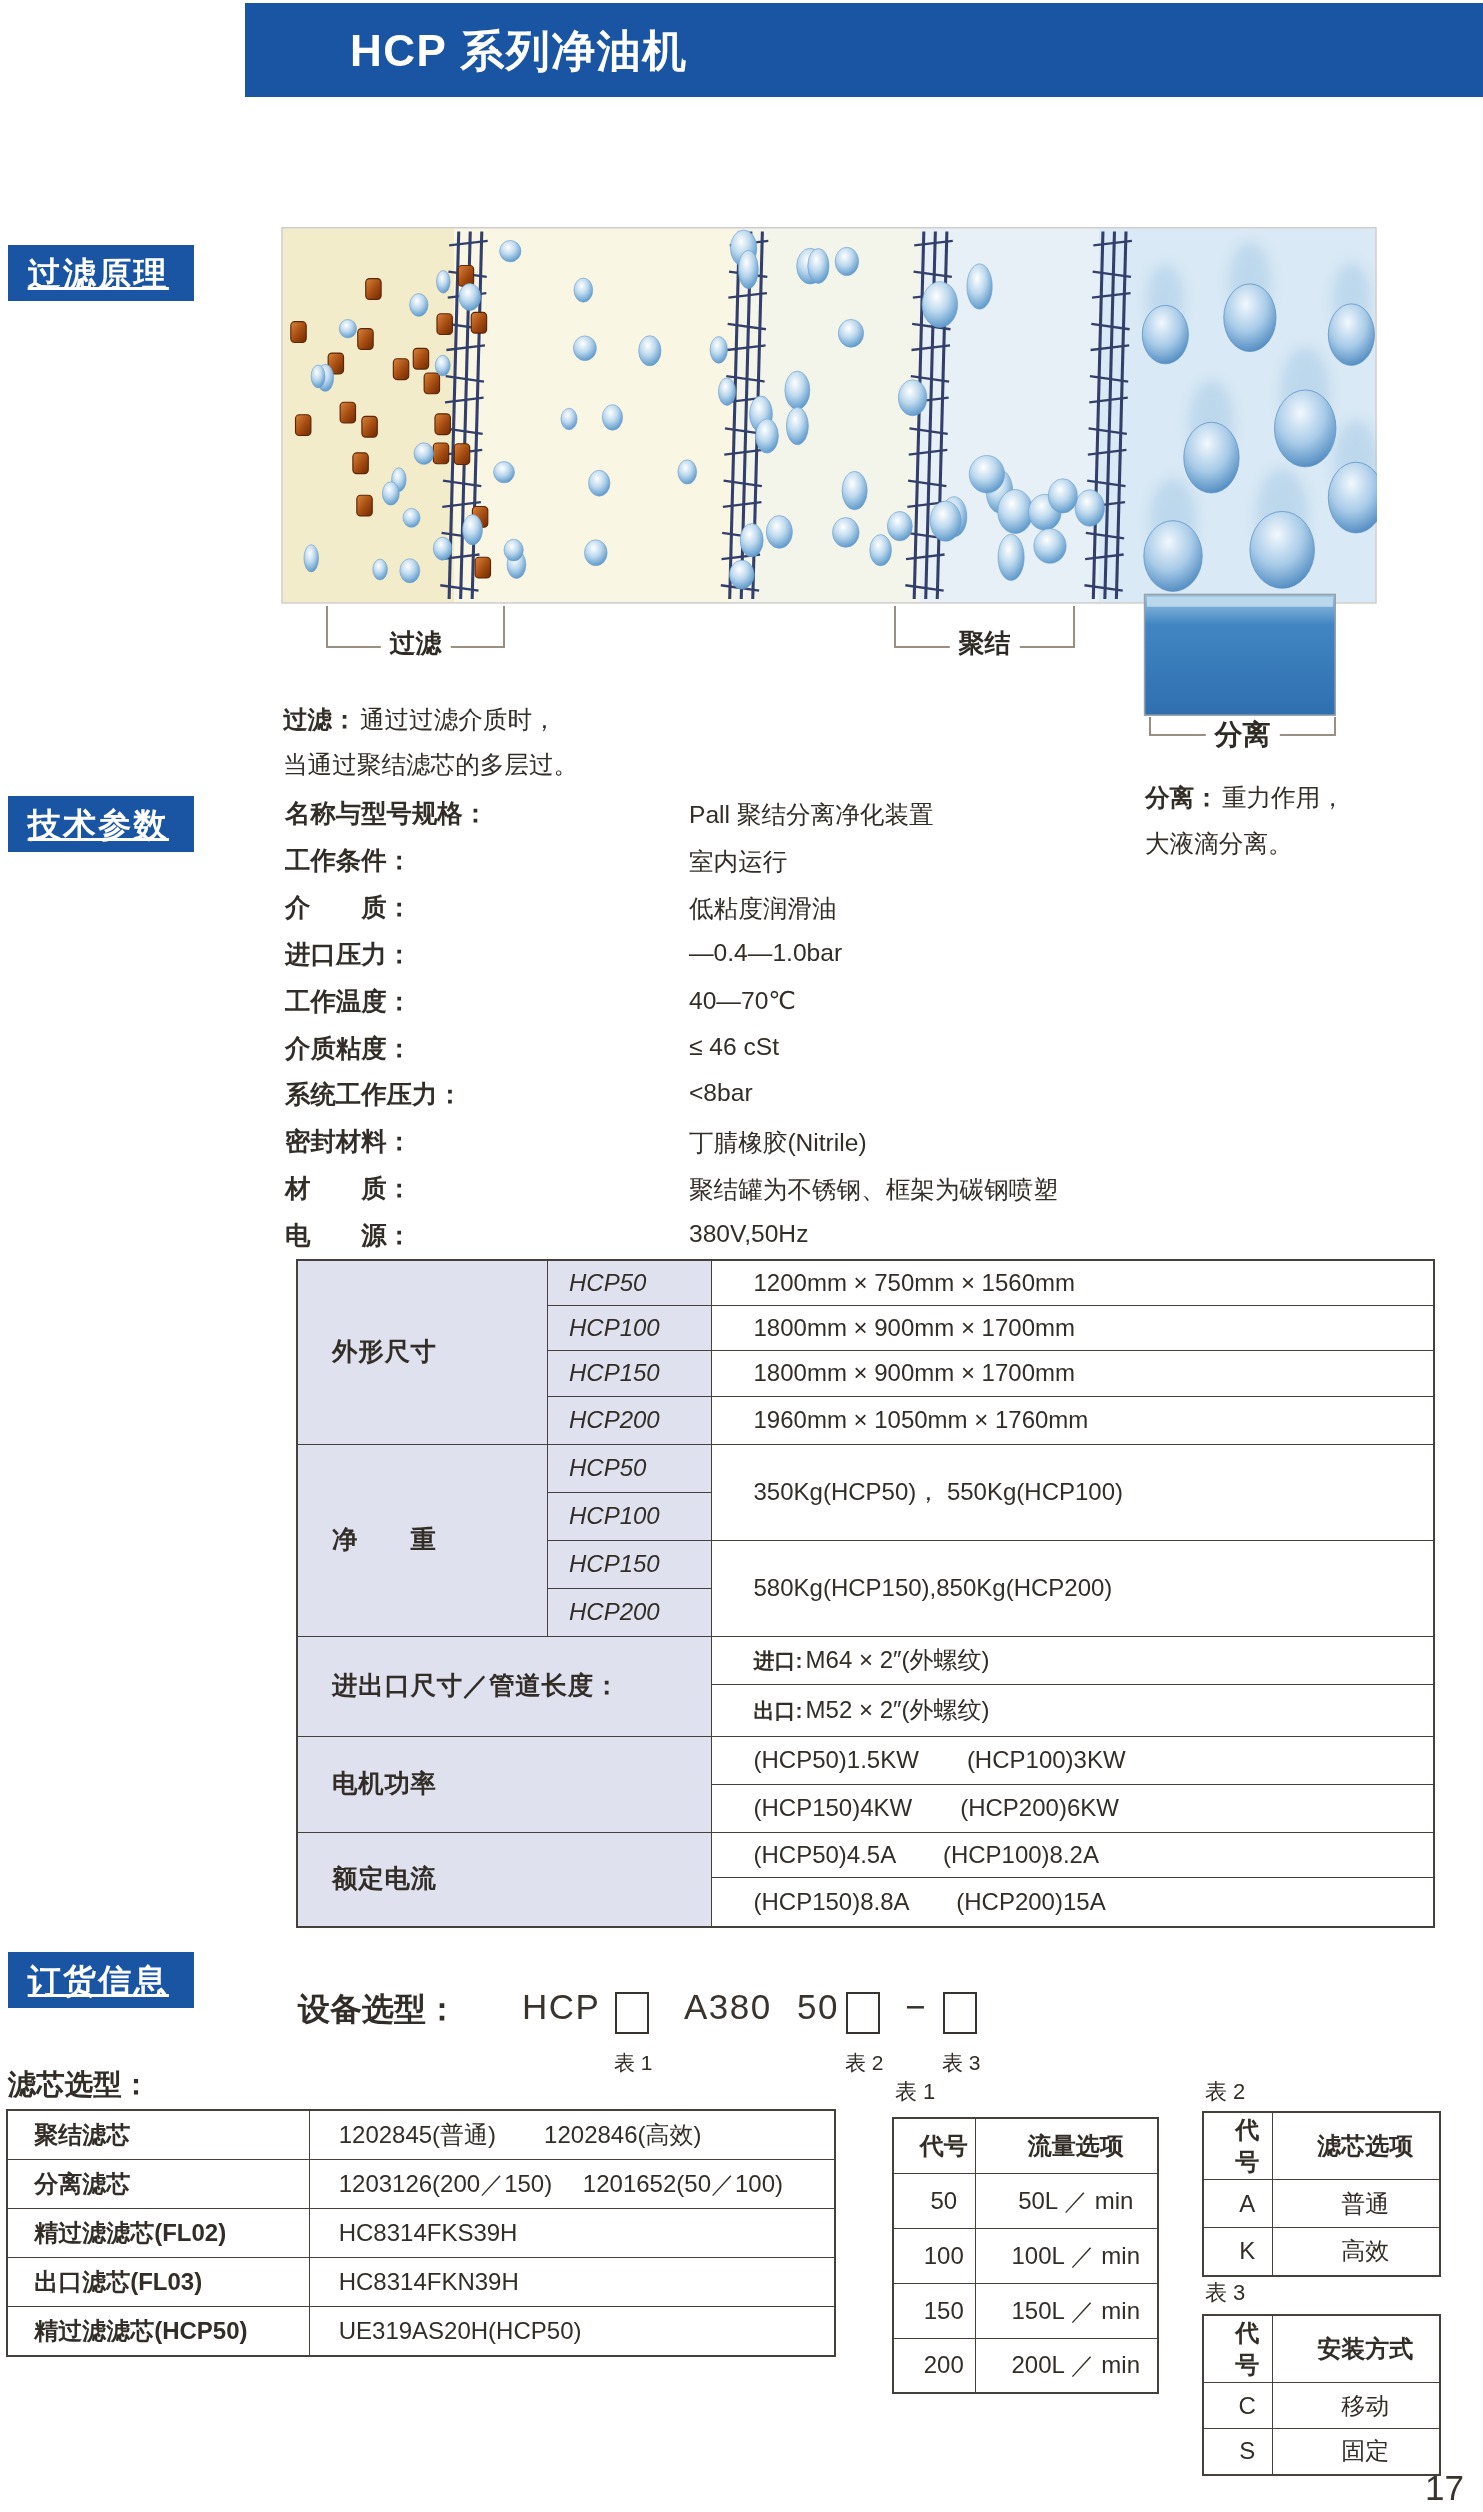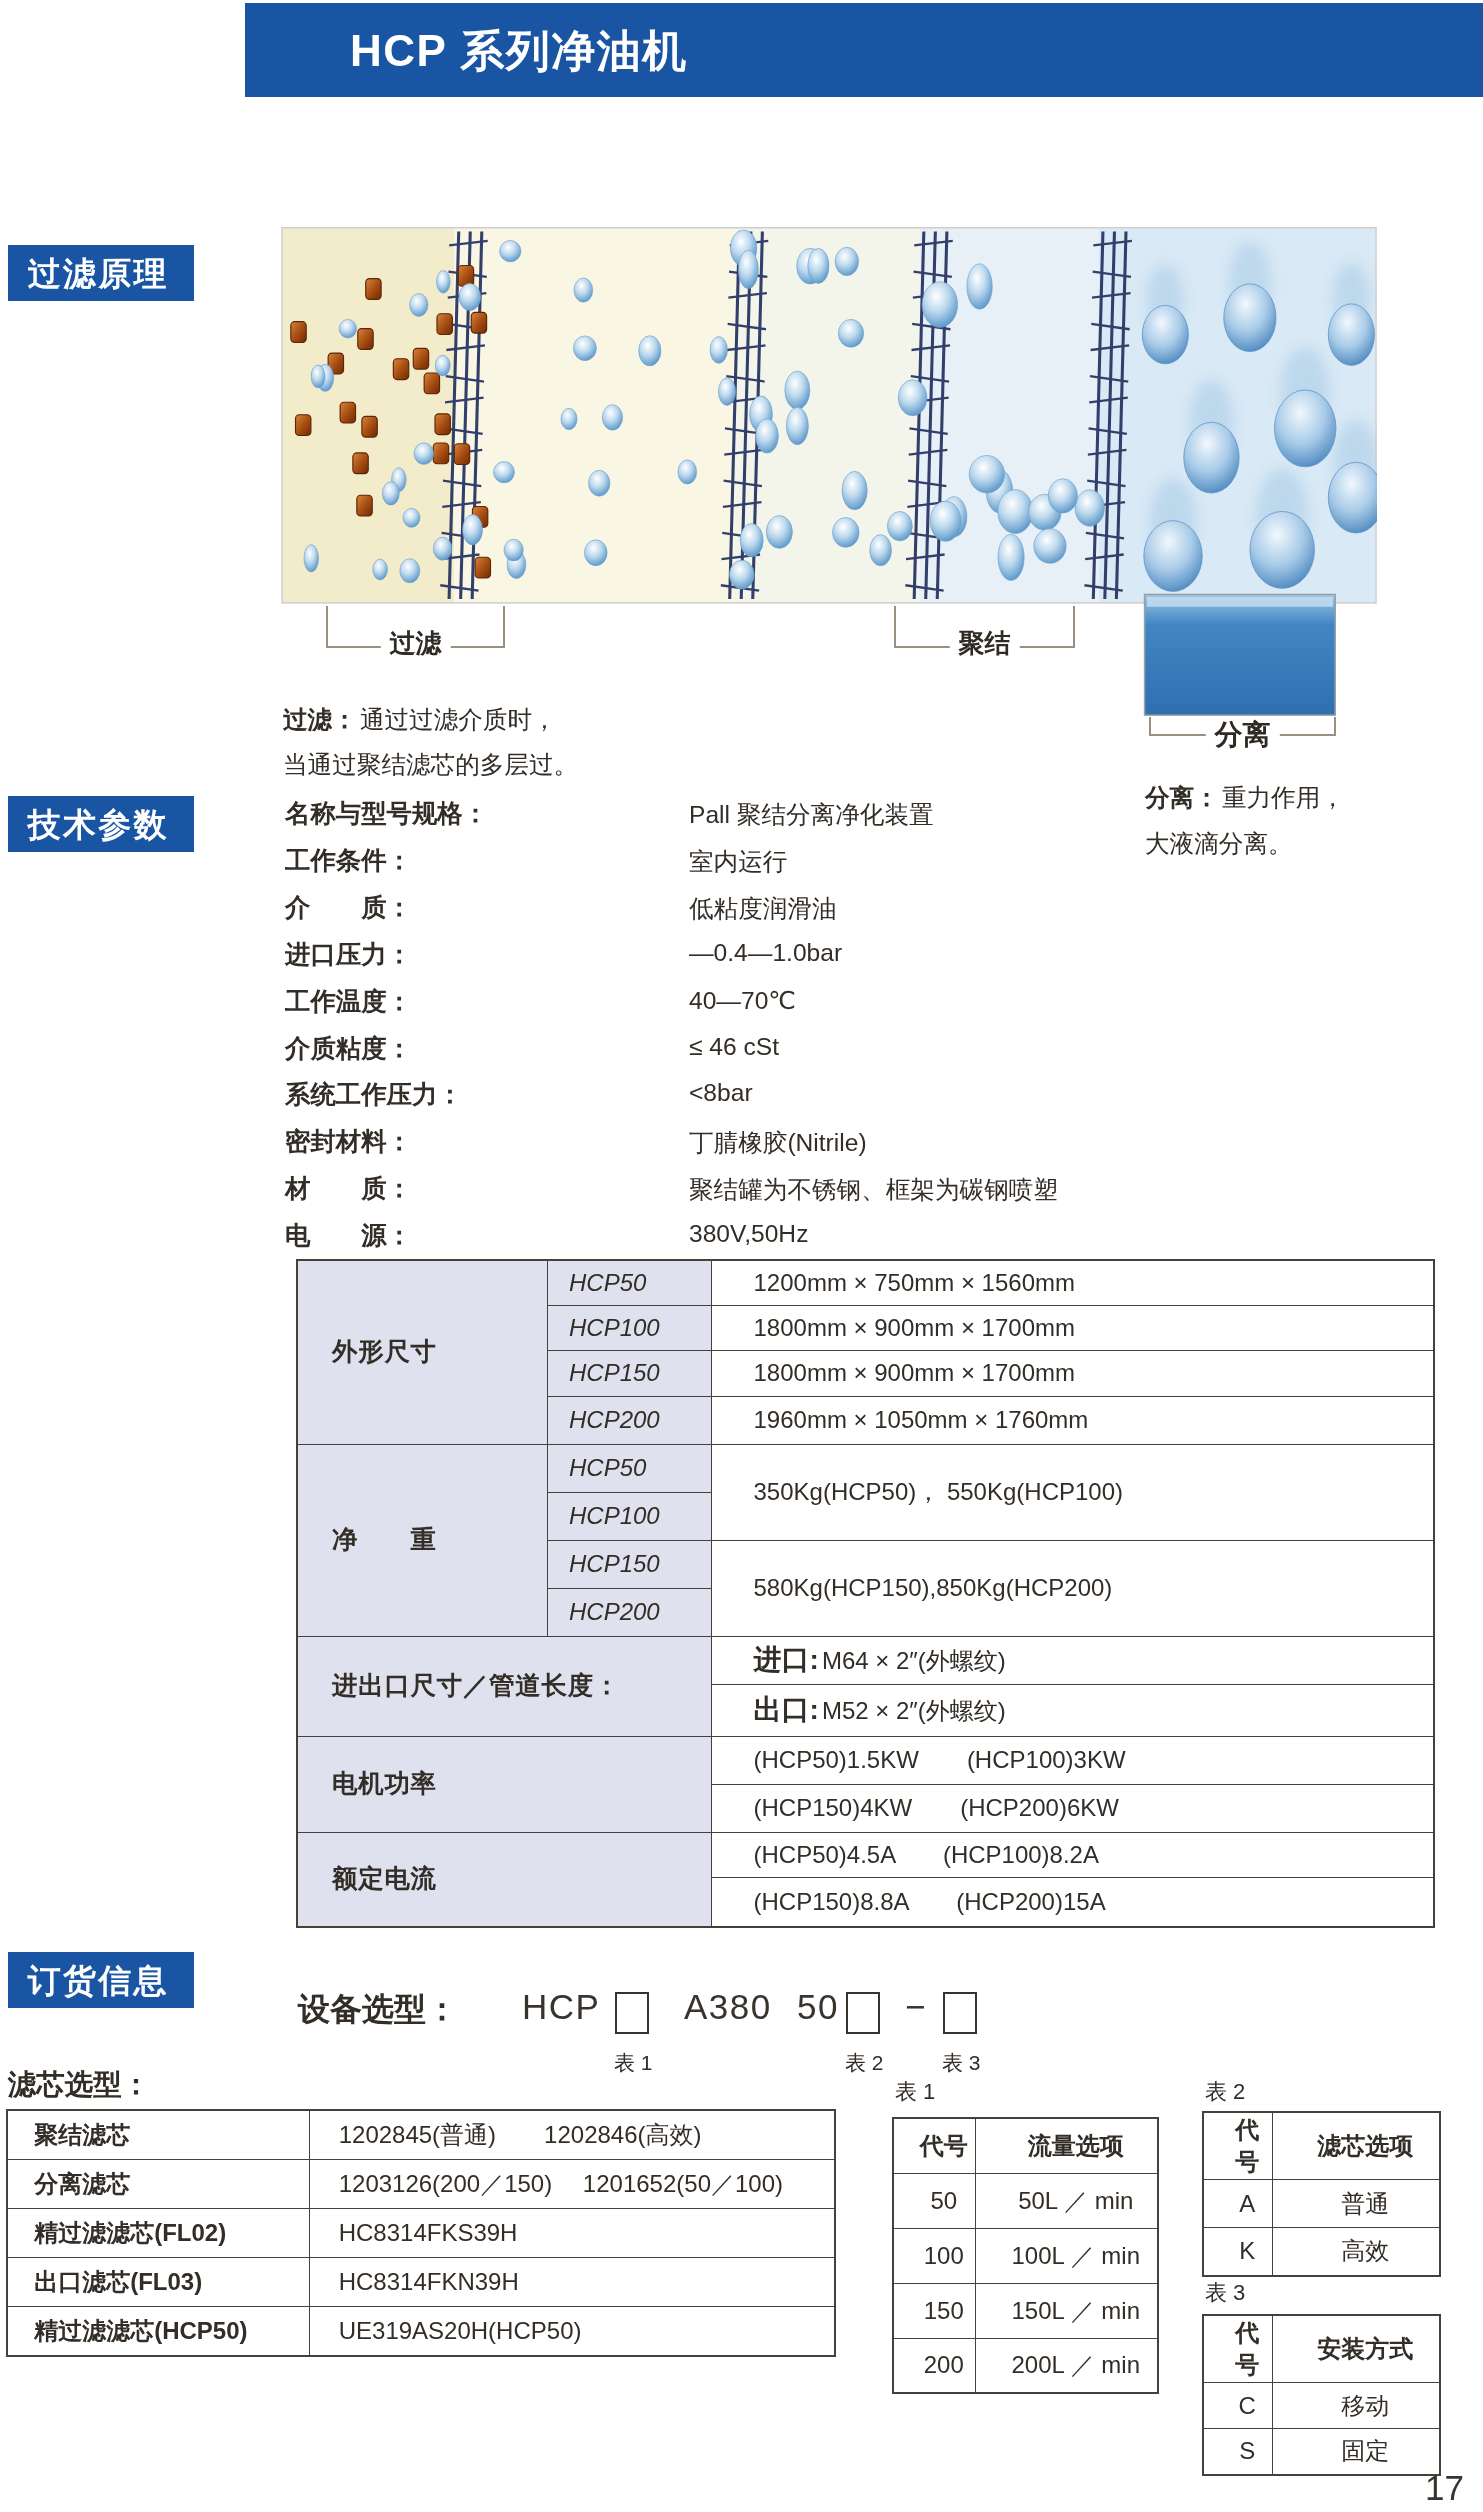--- a/index.html
+++ b/index.html
@@ -6,41 +6,41 @@
     --accent:#1a55a4; --lavender:#dfe1ef; --ink:#332d27; --border:#46403a;
   }
   html,body{margin:0;padding:0;background:#fff;}
   .page{position:relative;width:1483px;height:2512px;background:#fff;overflow:hidden;
         font-family:"Liberation Sans","DejaVu Sans",sans-serif;color:var(--ink);}
   
   .topbar{position:absolute;left:245px;top:3.1px;width:1238px;height:94px;background:var(--accent);}
   .topbar .ttl{display:block;margin-left:105px;line-height:95px;font-size:44px;font-weight:700;color:#fff;letter-spacing:1.5px;white-space:nowrap;}
   
   .side{position:absolute;left:7.7px;width:186px;height:56px;background:var(--accent);color:#fff;
-        font-size:33px;font-weight:700;line-height:57px;padding-left:20px;box-sizing:border-box;letter-spacing:2.3px;white-space:nowrap;}
+        font-size:33px;font-weight:700;line-height:57px;padding-left:20px;box-sizing:border-box;letter-spacing:2.3px;white-space:nowrap;text-decoration:underline;}
   
   #illu{position:absolute;left:281px;top:227px;}
   .bracket{position:absolute;border-left:2.3px solid #9a8f80;border-right:2.3px solid #9a8f80;border-bottom:2.3px solid #9a8f80;}
   .blabel{position:absolute;left:50%;bottom:-15.4px;transform:translateX(-50%);background:#fff;padding:0 9.2px;
           font-weight:700;font-size:26px;color:#2f2a24;white-space:nowrap;}
   .blabel.big{font-size:28px;bottom:-20px;}
   .cap{position:absolute;font-size:24.6px;line-height:45px;white-space:nowrap;color:var(--ink);}
   .cap b{font-weight:700;margin-right:3.1px;}
   
   .prow{position:absolute;left:285px;height:34px;white-space:nowrap;}
   .prow .pl{font-weight:700;font-size:25.4px;}
   .prow .pv{position:absolute;left:404px;top:0.8px;font-weight:400;font-size:24.6px;}
   
   table.spec{position:absolute;left:296px;top:1259px;border-collapse:collapse;table-layout:fixed;border:2.3px solid var(--border);}
   .spec td{border:1.5px solid var(--border);font-size:24px;color:var(--ink);overflow:hidden;}
   .spec .lav{background:var(--lavender);}
   .spec .lbl{font-weight:700;font-size:25.4px;padding-left:34px;letter-spacing:0.8px;}
   .spec .model{padding-left:21.5px;font-style:italic;}
   .spec .val{padding-left:42px;background:#fff;white-space:nowrap;}
-  .spec .val b{font-weight:700;font-size:28px;margin-right:3.1px;}
+  .spec .val b{font-weight:700;font-size:21px;margin-right:3.1px;}
   
   .olabel{position:absolute;font-weight:700;white-space:nowrap;}
   .mpart{position:absolute;font-size:35px;white-space:nowrap;color:#39332d;}
   .obox{position:absolute;width:34px;height:42px;border:2.3px solid #39332d;box-sizing:border-box;background:#fff;}
   .bref{position:absolute;font-size:21px;text-align:center;white-space:nowrap;}
   
   table.bt{position:absolute;border-collapse:collapse;border:2.3px solid var(--border);table-layout:fixed;background:#fff;}
   .bt td{border:1.5px solid var(--border);font-size:24px;color:var(--ink);overflow:hidden;}
   .bt td.fl{font-weight:700;padding-left:26px;white-space:nowrap;}
   .bt td.fv{padding-left:29px;white-space:nowrap;}

